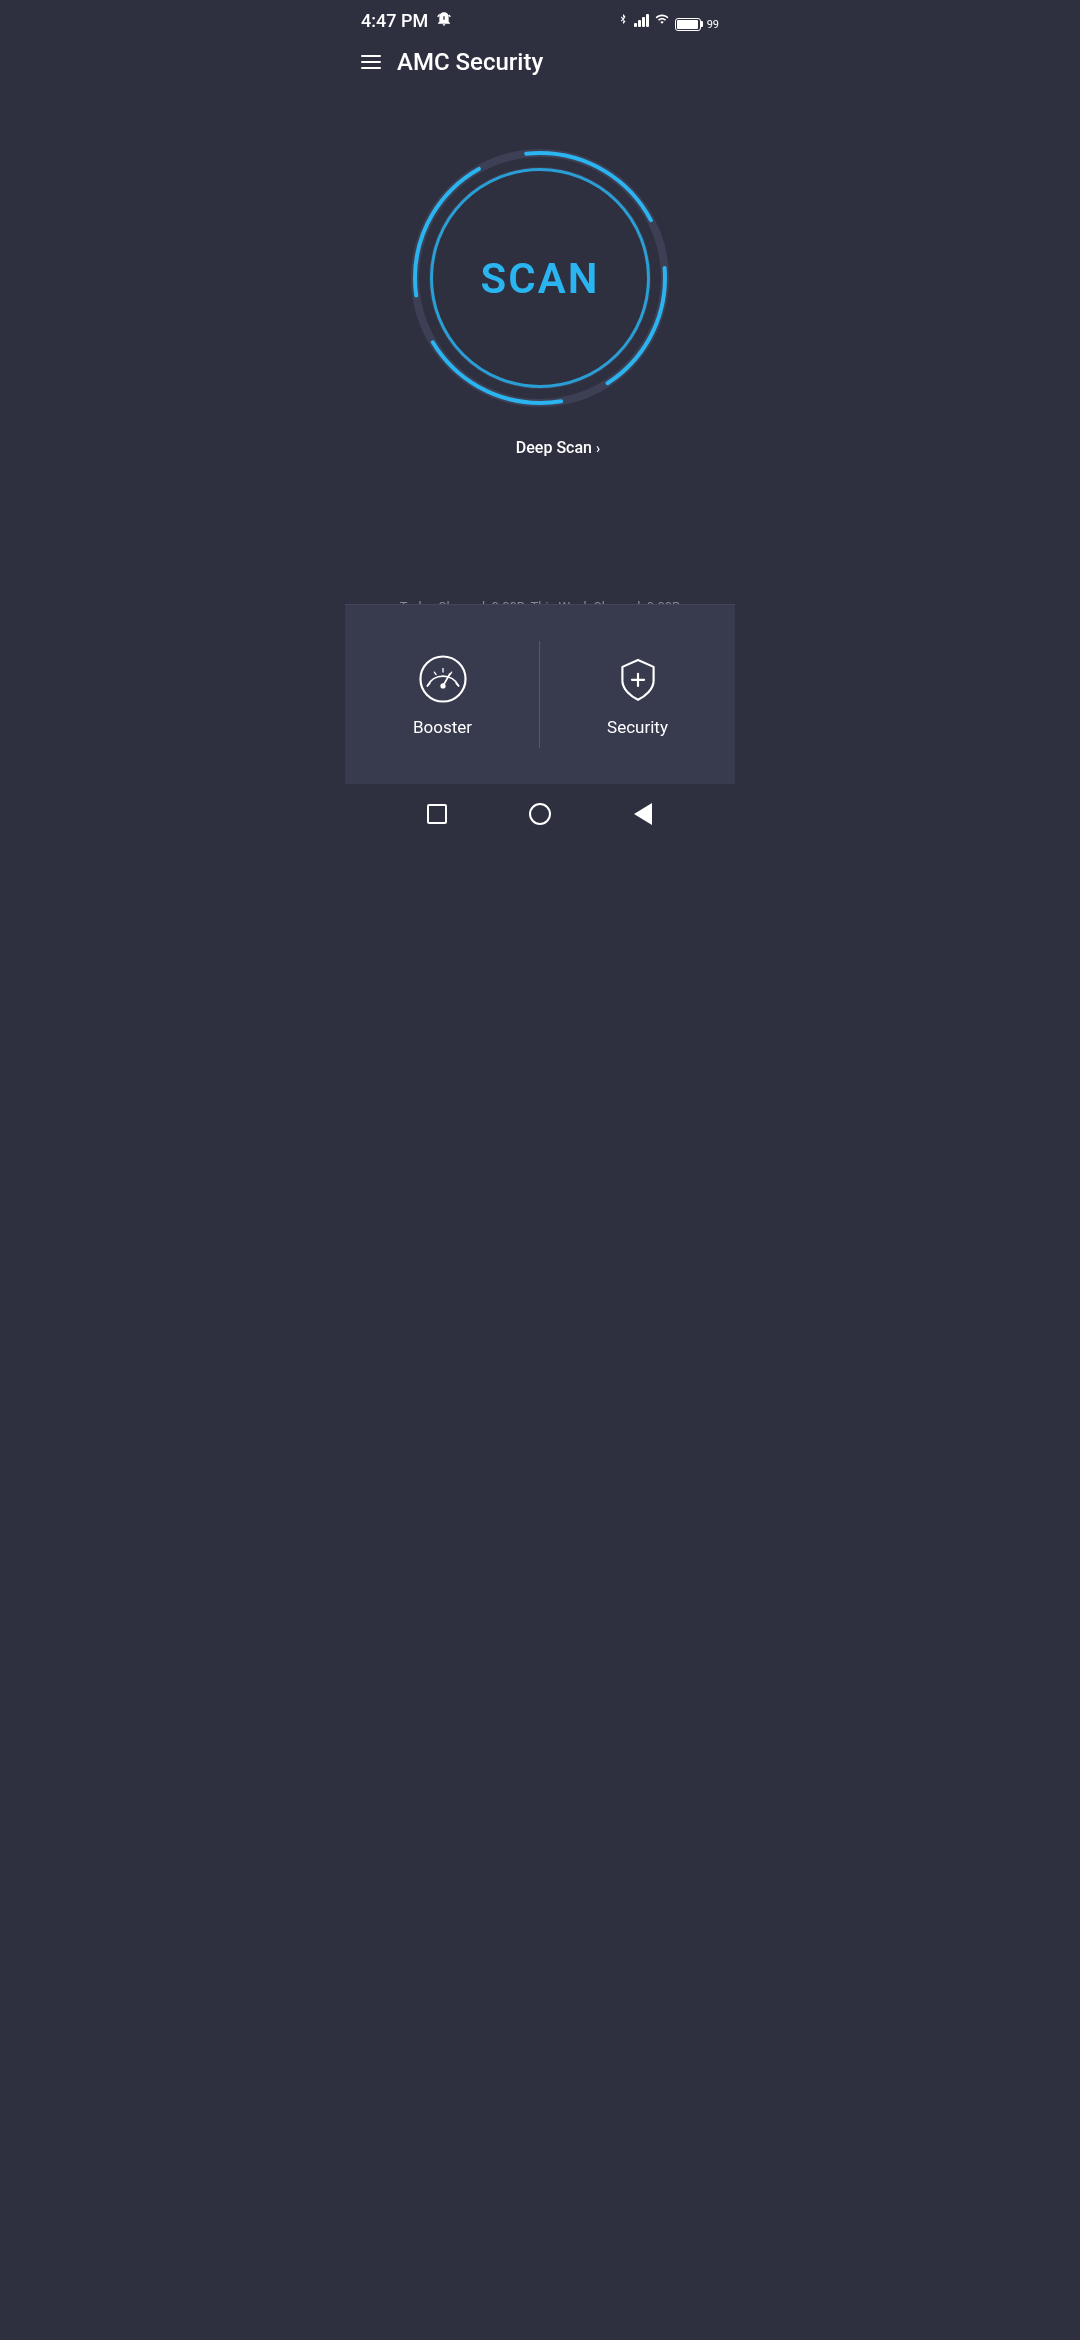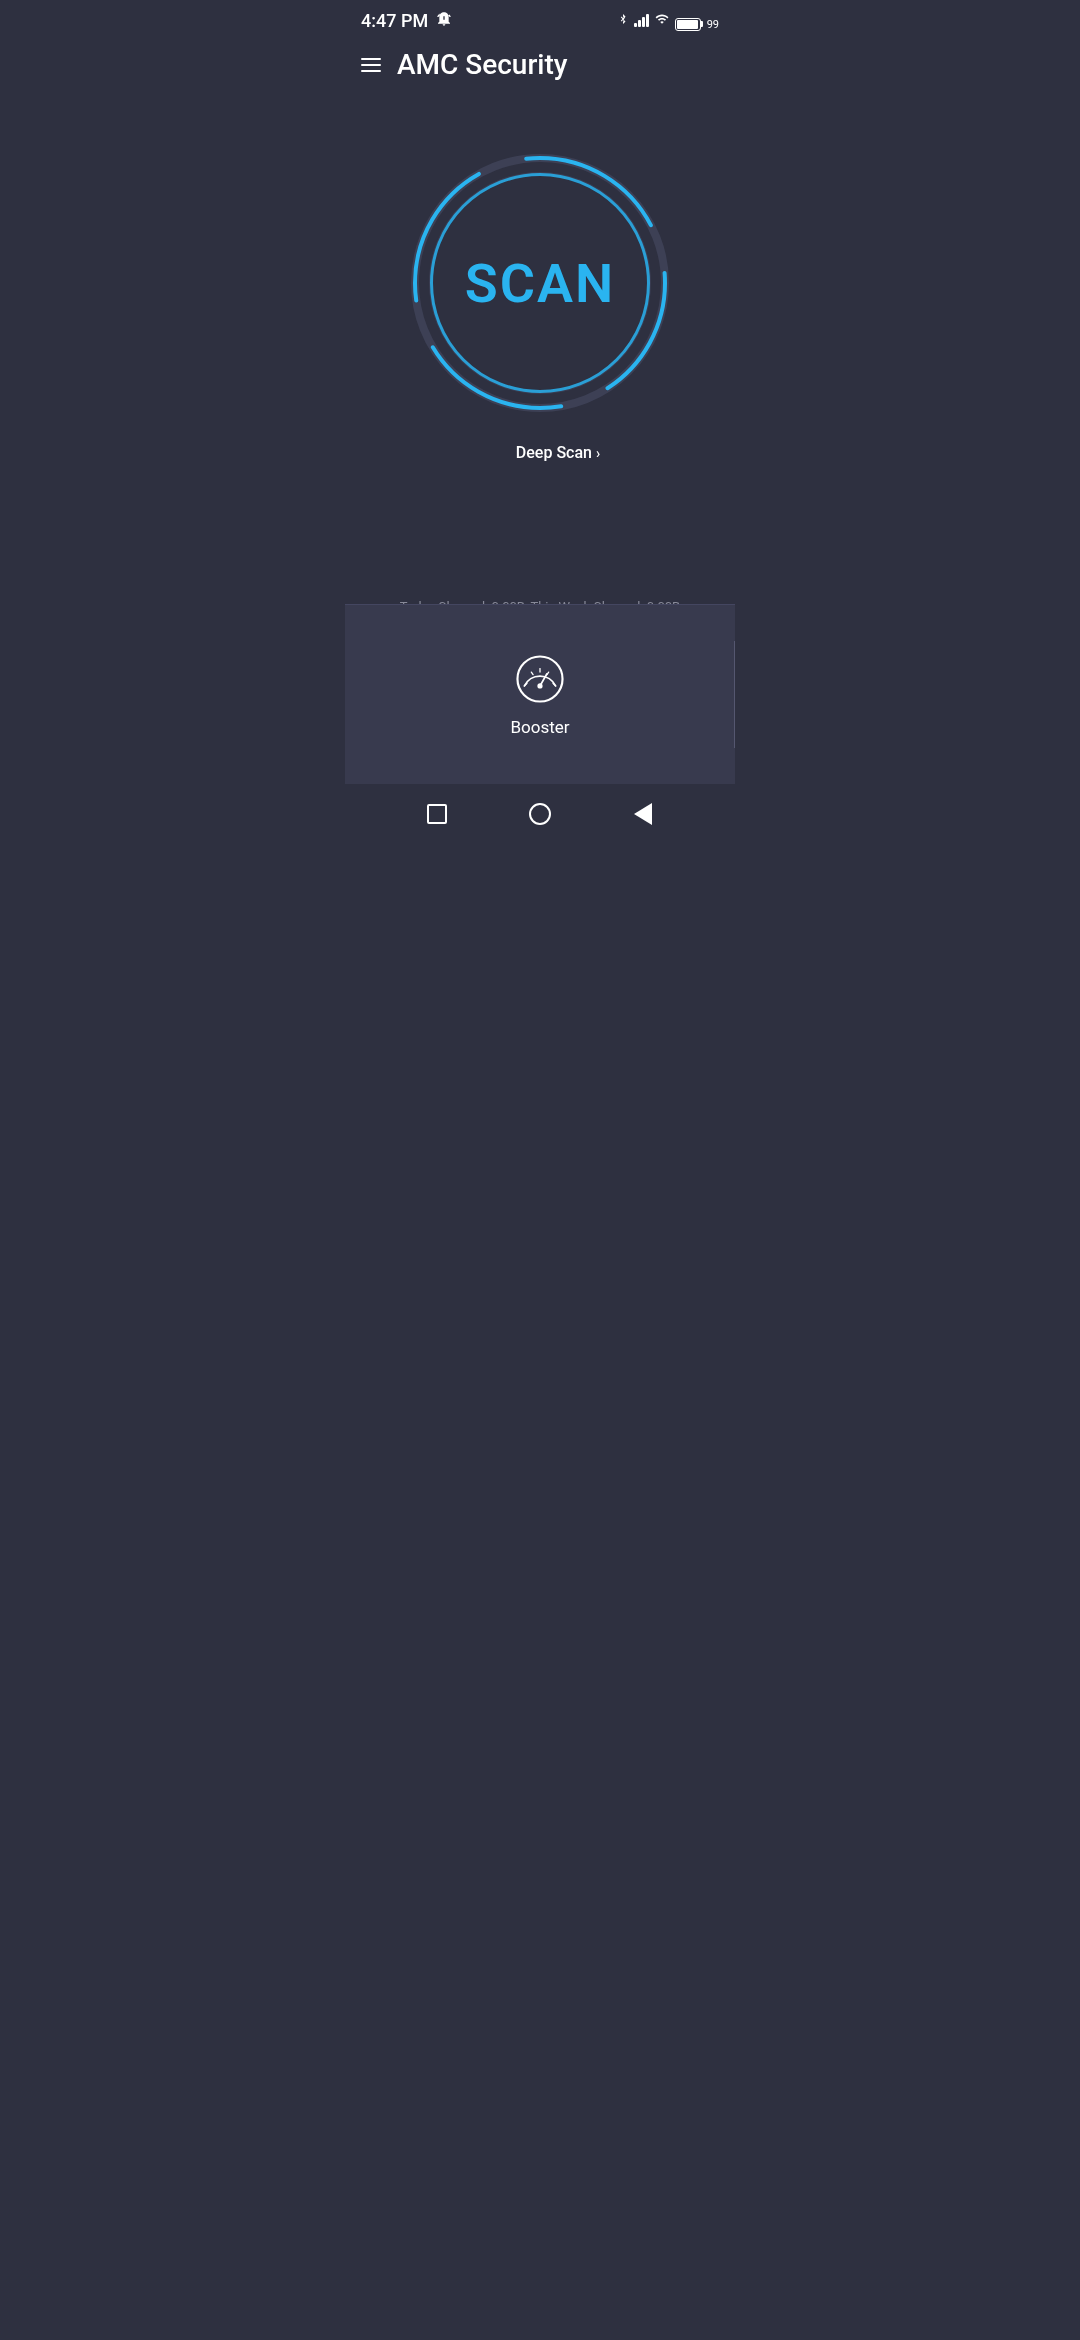--- a/index.html
+++ b/index.html
@@ -69,21 +69,21 @@
 
     .hamburger-icon span {
       display: block;
       width: 20px;
       height: 2px;
       background: #ffffff;
       border-radius: 1px;
     }
 
     .app-title {
-      font-size: 28px;
+      font-size: 24px;
       font-weight: 500;
       color: #ffffff;
     }
 
     
     .main-content {
       display: flex;
       flex-direction: column;
       align-items: center;
       flex: 1;
@@ -107,21 +107,21 @@
       border-radius: 50%;
       border: 3px solid #2a9fd6;
       background: #2e3040;
       display: flex;
       align-items: center;
       justify-content: center;
       z-index: 2;
     }
 
     .scan-text {
-      font-size: 54px;
+      font-size: 42px;
       font-weight: 600;
       color: #2ab4f0;
       letter-spacing: 2px;
     }
 
     
     .scan-svg {
       position: absolute;
       top: 0;
       left: 0;
@@ -353,20 +353,30 @@
       <line x1="40" y1="22" x2="38" y2="25" stroke="white" stroke-width="1.5" stroke-linecap="round"></line>
       <line x1="48" y1="38" x2="45" y2="35" stroke="white" stroke-width="1.5" stroke-linecap="round"></line>
 
       <line x1="30" y1="38" x2="38" y2="24" stroke="white" stroke-width="2" stroke-linecap="round"></line>
 
       <circle cx="30" cy="38" r="3" fill="white"></circle>
     </svg>
     <span class="bottom-item-label">Booster</span>
   </div>
 
+  <div class="bottom-item">
+    <svg class="security-icon-svg" viewBox="0 0 60 60" fill="none" xmlns="http://www.w3.org/2000/svg">
+
+      <path d="M30 8 L48 16 L48 32 C48 42 38 50 30 54 C22 50 12 42 12 32 L12 16 Z" stroke="white" stroke-width="2.5" fill="none" stroke-linejoin="round"></path>
+
+      <line x1="30" y1="24" x2="30" y2="38" stroke="white" stroke-width="2.5" stroke-linecap="round"></line>
+      <line x1="23" y1="31" x2="37" y2="31" stroke="white" stroke-width="2.5" stroke-linecap="round"></line>
+    </svg>
+    <span class="bottom-item-label">Security</span>
+  </div>
 
 </div>
 
 <div class="nav-bar">
   <div class="nav-button">
     <div class="nav-square"></div>
   </div>
   <div class="nav-button">
     <div class="nav-circle"></div>
   </div>

